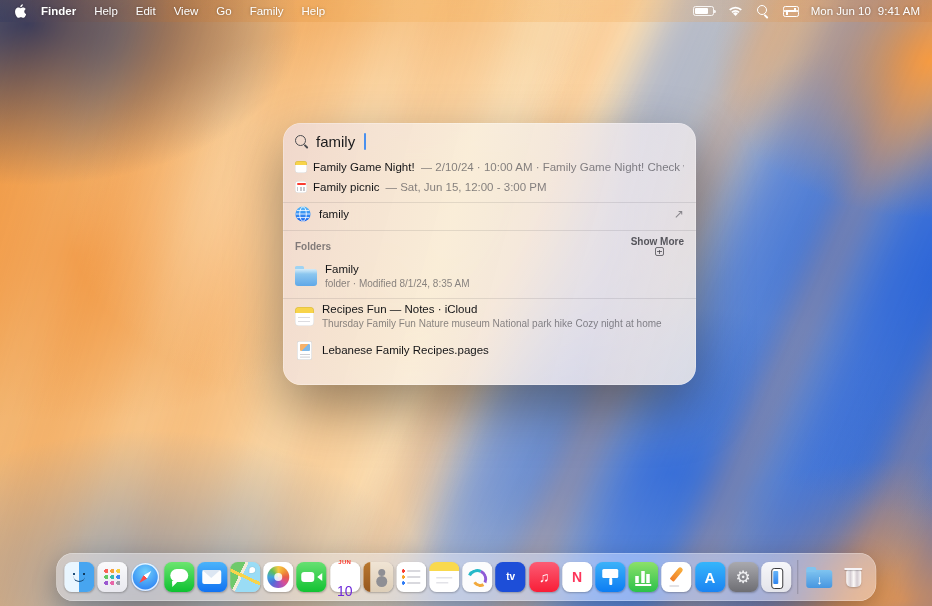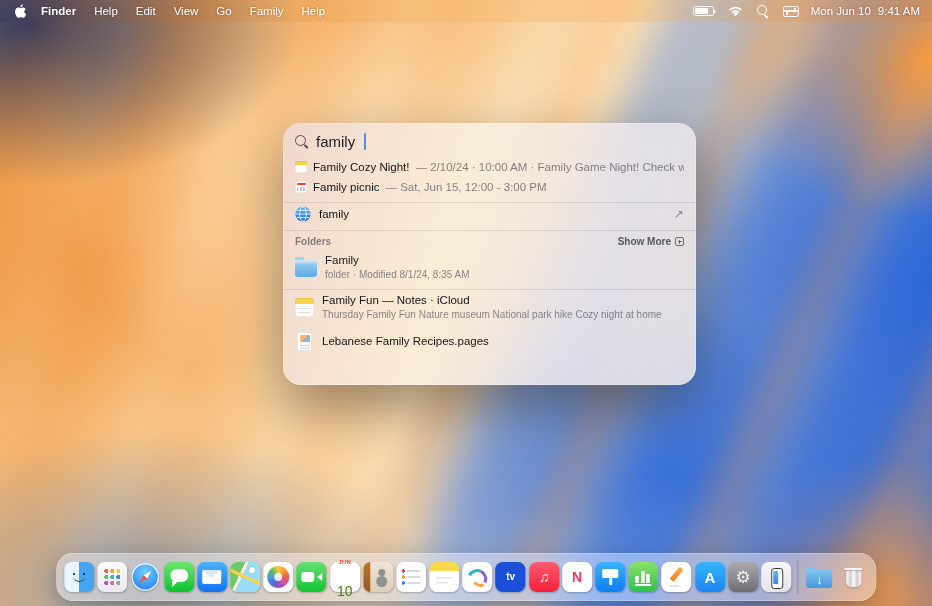--- a/index.html
+++ b/index.html
@@ -72,21 +72,21 @@
   .sp-mag::after{content:"";position:absolute;left:9.5px;top:9.5px;width:4.5px;height:1.7px;background:#4c4c50;transform:rotate(45deg);transform-origin:0 0;border-radius:1px;}
   .sp-query{font-size:15px;color:#1b1b1d;}
   .sp-caret{width:2px;height:17px;background:#4a90ee;border-radius:1px;margin-left:1px;}
 
   .sp-row-compact{display:flex;align-items:center;gap:6px;padding:0 12px;height:20px;white-space:nowrap;overflow:hidden;}
   .rc-title{font-size:11.5px;color:#141416;flex:none;}
   .rc-detail{font-size:11.5px;color:rgba(60,60,67,.62);overflow:hidden;}
 
   .sp-div{height:1px;background:rgba(60,60,67,.12);margin-top:5px;}
   .sp-header{display:flex;align-items:center;padding:5px 12px 3px;font-size:10px;font-weight:700;color:rgba(60,60,67,.62);}
-  .sp-header .hdr-right{margin-left:auto;display:flex;align-items:center;color:rgba(60,60,67,.85);cursor:default;}
+  .sp-header .hdr-right{margin-left:auto;display:flex;align-items:center;color:rgba(60,60,67,.85);cursor:default;flex-direction:column;}
   .show-more-ic{width:9px;height:9px;border:1px solid rgba(60,60,67,.7);border-radius:2px;position:relative;display:inline-block;margin-left:4px;}
   .show-more-ic::before{content:"";position:absolute;left:1.6px;top:3.3px;width:4.2px;height:1px;background:rgba(60,60,67,.7);}
   .show-more-ic::after{content:"";position:absolute;left:3.2px;top:1.7px;width:1px;height:4.2px;background:rgba(60,60,67,.7);}
 
   .sp-row-sugg{display:flex;align-items:center;gap:8px;padding:2px 12px;height:22px;}
   .sugg-title{font-size:11.5px;color:#141416;}
   .sugg-arrow{margin-left:auto;color:rgba(60,60,67,.55);font-size:12px;}
   .ic-globe{width:16px;height:16px;flex:none;}
   .ic-globe svg{width:16px;height:16px;display:block;}
 
@@ -165,21 +165,21 @@
   .di.photos::before{content:"";position:absolute;inset:4px;border-radius:50%;
     background:conic-gradient(#f7c843,#f09a37,#e85c49,#d4509c,#9055c8,#4f6fd8,#3fa4dc,#5fbd57,#f7c843);}
   .di.photos::after{content:"";position:absolute;left:50%;top:50%;width:8px;height:8px;margin:-4px 0 0 -4px;border-radius:50%;background:rgba(255,255,255,.85);}
 
   .di.facetime{background:linear-gradient(180deg,#67e072,#12c232);}
   .di.facetime::before{content:"";position:absolute;left:5px;top:10px;width:13px;height:10px;background:#fff;border-radius:3px;}
   .di.facetime::after{content:"";position:absolute;right:4px;top:11px;border-top:4px solid transparent;border-bottom:4px solid transparent;border-right:5.5px solid #fff;}
 
   .di.cal{background:#fff;flex-direction:column;}
   .cal-m{font-size:6px;font-weight:700;color:#fa3b30;letter-spacing:.4px;line-height:1;margin-top:2px;}
-  .cal-d{font-size:14px;font-weight:300;color:#4d7c0f;line-height:1;margin-top:19px;}
+  .cal-d{font-size:14px;font-weight:300;color:#6d28d9;line-height:1;margin-top:19px;}
 
   .di.contacts{background:linear-gradient(180deg,#f0e4d4,#ddceb8);overflow:hidden;}
   .di.contacts::before{content:"";position:absolute;left:0;top:0;bottom:0;width:7px;background:linear-gradient(180deg,#b9772f,#96571d);}
   .di.contacts::after{content:"";position:absolute;left:15px;top:7px;width:7px;height:7px;border-radius:50%;background:#8f8f94;box-shadow:0 9px 0 2px #8f8f94;}
 
   .di.reminders{background:#fff;background-image:
     radial-gradient(circle 1.7px at 7px 9px,#fa3b30 97%,transparent),
     radial-gradient(circle 1.7px at 7px 15px,#f7a325 97%,transparent),
     radial-gradient(circle 1.7px at 7px 21px,#2f7cf6 97%,transparent),
     linear-gradient(#d9d9de,#d9d9de),linear-gradient(#d9d9de,#d9d9de),linear-gradient(#d9d9de,#d9d9de);
@@ -286,21 +286,21 @@
 
   <div class="spotlight">
     <div class="sp-search">
       <span class="sp-mag"></span>
       <span class="sp-query">family</span>
       <span class="sp-caret"></span>
     </div>
 
     <div class="sp-row-compact">
       <span class="ic-note-sm"></span>
-      <span class="rc-title">Family Cozy Night!</span>
+      <span class="rc-title">Family Game Night!</span>
       <span class="rc-detail">—  2/10/24 · 10:00 AM · Family Game Night! Check with Jay about…</span>
     </div>
     <div class="sp-row-compact">
       <span class="ic-cal-sm"></span>
       <span class="rc-title">Family picnic</span>
       <span class="rc-detail">—  Sat, Jun 15, 12:00 - 3:00 PM</span>
     </div>
 
     <div class="sp-div"></div>
     <div class="sp-row-sugg">
@@ -336,21 +336,21 @@
       <span class="item-col">
         <span class="item-title">Family</span>
         <span class="item-sub">folder · Modified 8/1/24, 8:35 AM</span>
       </span>
     </div>
 
     <div class="sp-div"></div>
     <div class="sp-row-item">
       <span class="ic-note-doc"></span>
       <span class="item-col">
-        <span class="item-title">Family Fun — Notes · iCloud</span>
+        <span class="item-title">Recipes Fun — Notes · iCloud</span>
         <span class="item-sub">Thursday Family Fun Nature museum National park hike Cozy night at home</span>
       </span>
     </div>
     <div class="sp-row-item">
       <span class="ic-pages-doc"></span>
       <span class="item-col">
         <span class="item-title">Lebanese Family Recipes.pages</span>
       </span>
     </div>
   </div>

